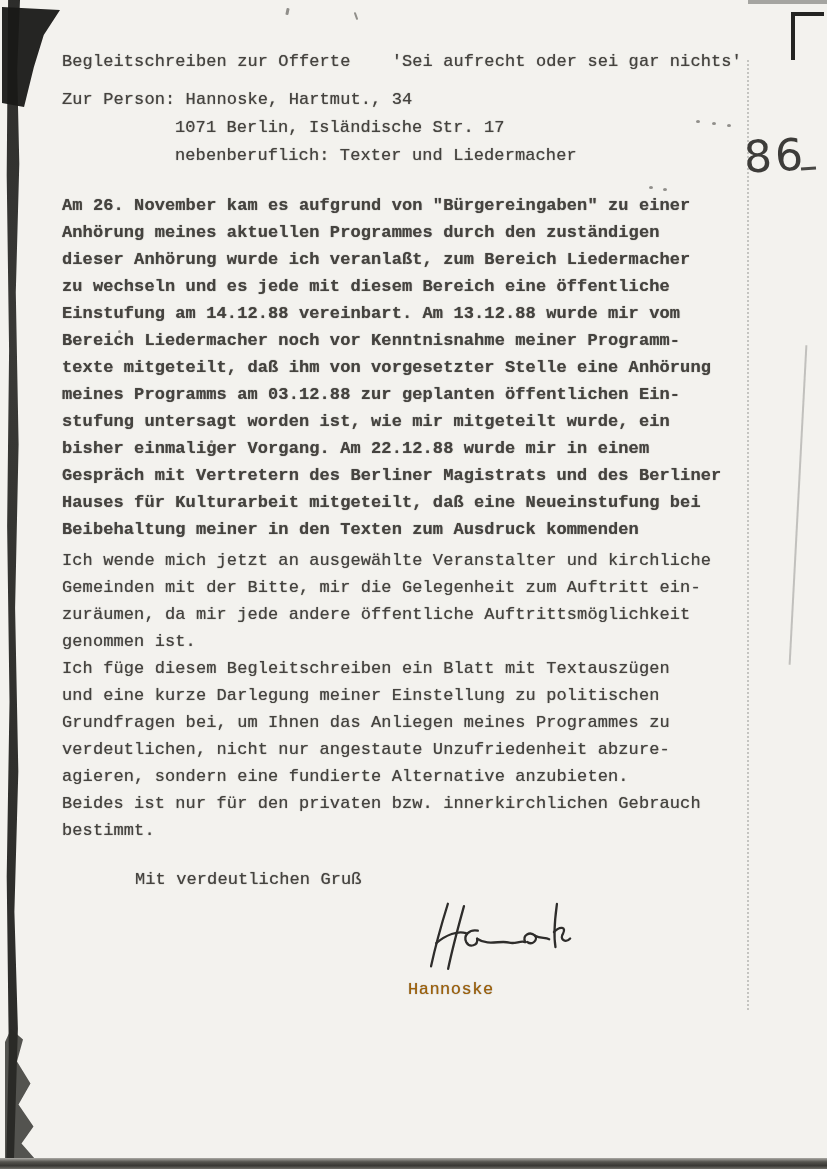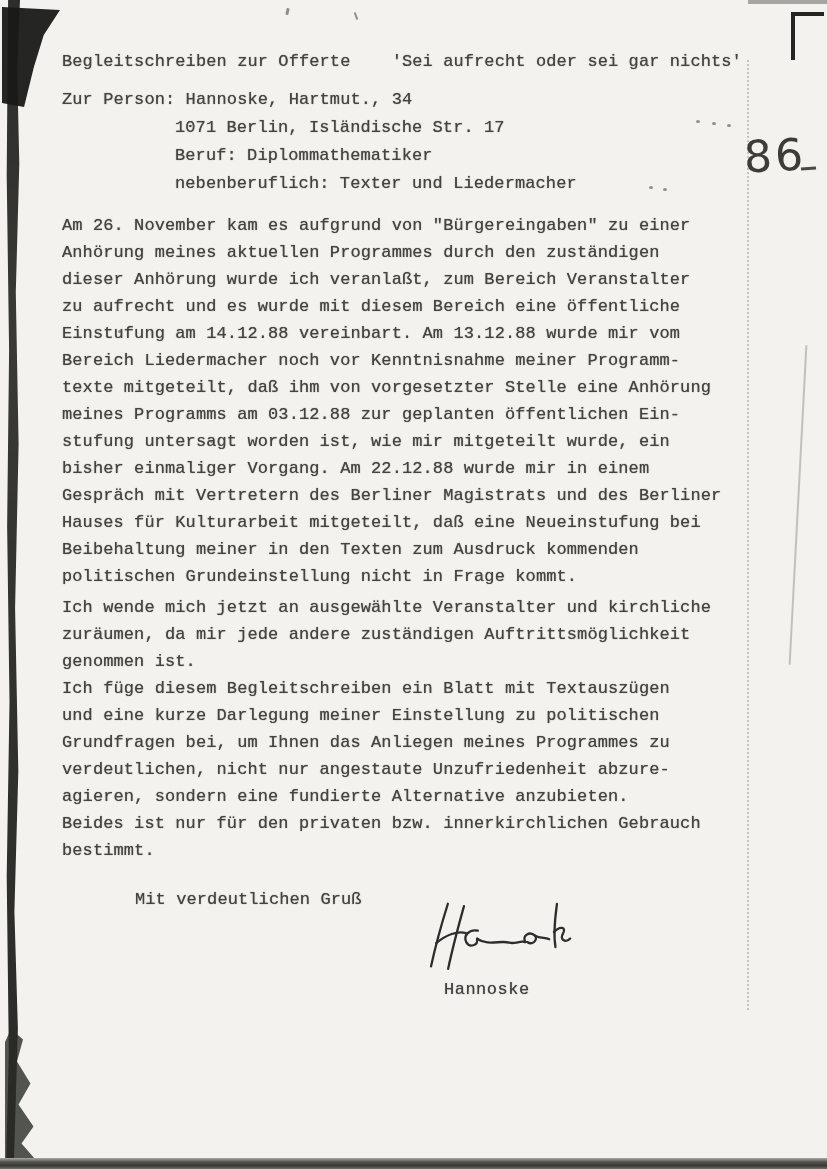--- a/index.html
+++ b/index.html
@@ -20,27 +20,27 @@
     font-size:17px;
     line-height:27px;
     color:#45433f;
     text-shadow:0 0 1px rgba(69,67,63,.8);
     white-space:pre;
     letter-spacing:.1px;
   }
   .hdr .tline{line-height:28px;}
   .title{margin-bottom:10px;}
   .addr{padding-left:113px;}
-  .para1{margin-top:14px;}
+  .para1{margin-top:22px;font-weight:bold;}
   .para2{margin-top:4px;}
   .para3{}
   .salutation{margin-top:22px;padding-left:73px;}
   .typed-name{
-    position:absolute;left:444px;top:980px;
-    font-size:17px;color:#404040;
+    position:absolute;left:408px;top:980px;
+    font-size:17px;color:#a16207;
     text-shadow:0 0 1px rgba(80,78,74,.8);
     letter-spacing:.5px;
   }
   
   .signature{
     position:absolute;left:418px;top:896px;
     transform:rotate(-2deg);
   }
   .page-number{
     position:absolute;left:744px;top:130px;
@@ -128,44 +128,43 @@
 <div class="speck s9"></div>
 
 <div class="page-number">86</div>
 <div class="page-number-dash"></div>
 
 <div class="content">
   <div class="hdr">
     <div class="tline title">Begleitschreiben zur Offerte    'Sei aufrecht oder sei gar nichts'</div>
     <div class="tline">Zur Person: Hannoske, Hartmut., 34</div>
     <div class="tline addr">1071 Berlin, Isländische Str. 17</div>
-    <div class="tline addr">Beruf: Diplommathematiker</div>
     <div class="tline addr">nebenberuflich: Texter und Liedermacher</div>
   </div>
 
   <div class="para1">
     <div class="tline">Am 26. November kam es aufgrund von "Bürgereingaben" zu einer</div>
     <div class="tline">Anhörung meines aktuellen Programmes durch den zuständigen</div>
-    <div class="tline">dieser Anhörung wurde ich veranlaßt, zum Bereich Veranstalter</div>
-    <div class="tline">zu aufrecht und es wurde mit diesem Bereich eine öffentliche</div>
+    <div class="tline">dieser Anhörung wurde ich veranlaßt, zum Bereich Liedermacher</div>
+    <div class="tline">zu wechseln und es jede mit diesem Bereich eine öffentliche</div>
     <div class="tline">Einstufung am 14.12.88 vereinbart. Am 13.12.88 wurde mir vom</div>
     <div class="tline">Bereich Liedermacher noch vor Kenntnisnahme meiner Programm-</div>
     <div class="tline">texte mitgeteilt, daß ihm von vorgesetzter Stelle eine Anhörung</div>
     <div class="tline">meines Programms am 03.12.88 zur geplanten öffentlichen Ein-</div>
     <div class="tline">stufung untersagt worden ist, wie mir mitgeteilt wurde, ein</div>
     <div class="tline">bisher einmaliger Vorgang. Am 22.12.88 wurde mir in einem</div>
     <div class="tline">Gespräch mit Vertretern des Berliner Magistrats und des Berliner</div>
     <div class="tline">Hauses für Kulturarbeit mitgeteilt, daß eine Neueinstufung bei</div>
     <div class="tline">Beibehaltung meiner in den Texten zum Ausdruck kommenden</div>
-    <div class="tline">politischen Grundeinstellung nicht in Frage kommt.</div>
   </div>
 
   <div class="para2">
     <div class="tline">Ich wende mich jetzt an ausgewählte Veranstalter und kirchliche</div>
-    <div class="tline">zuräumen, da mir jede andere zuständigen Auftrittsmöglichkeit</div>
+    <div class="tline">Gemeinden mit der Bitte, mir die Gelegenheit zum Auftritt ein-</div>
+    <div class="tline">zuräumen, da mir jede andere öffentliche Auftrittsmöglichkeit</div>
     <div class="tline">genommen ist.</div>
   </div>
 
   <div class="para3">
     <div class="tline">Ich füge diesem Begleitschreiben ein Blatt mit Textauszügen</div>
     <div class="tline">und eine kurze Darlegung meiner Einstellung zu politischen</div>
     <div class="tline">Grundfragen bei, um Ihnen das Anliegen meines Programmes zu</div>
     <div class="tline">verdeutlichen, nicht nur angestaute Unzufriedenheit abzure-</div>
     <div class="tline">agieren, sondern eine fundierte Alternative anzubieten.</div>
     <div class="tline">Beides ist nur für den privaten bzw. innerkirchlichen Gebrauch</div>

